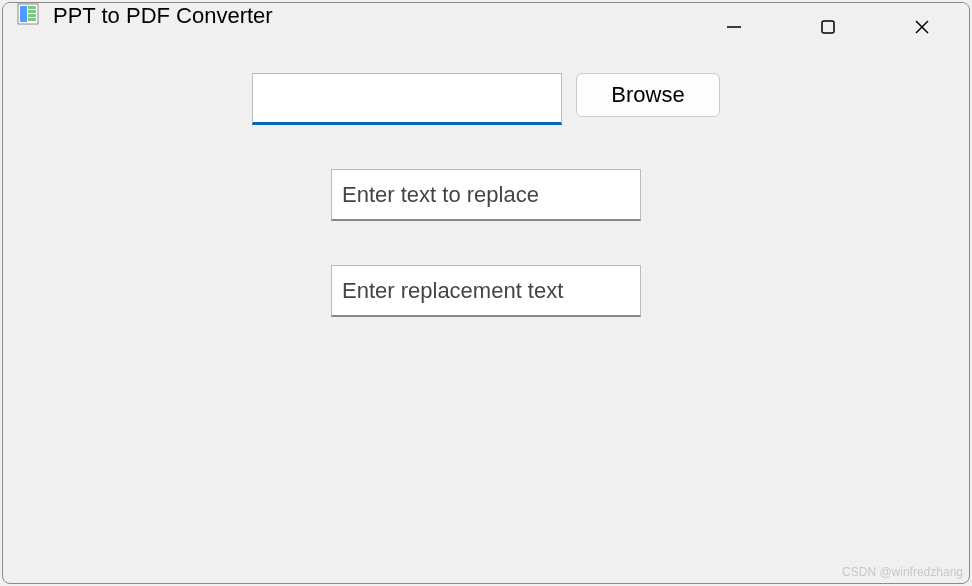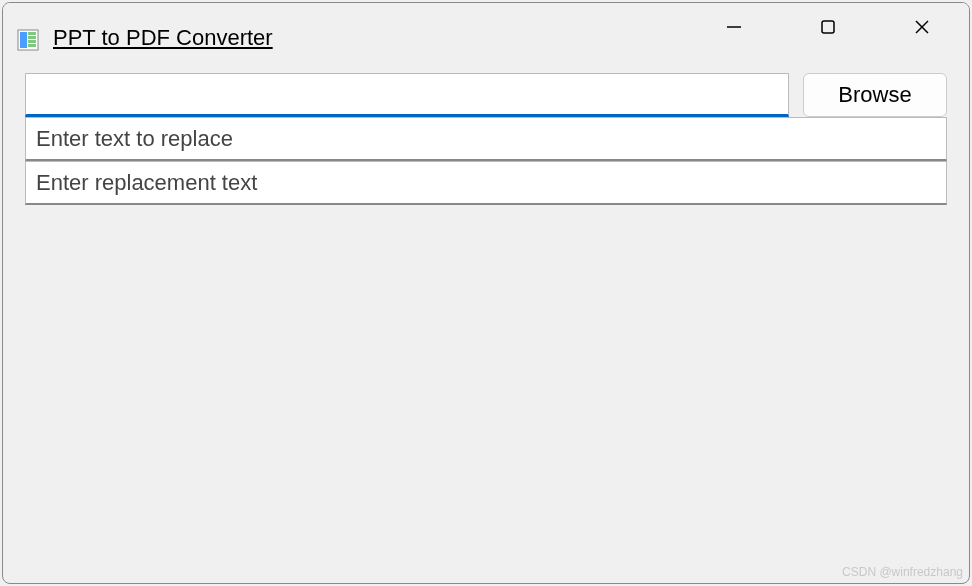--- a/index.html
+++ b/index.html
@@ -25,24 +25,23 @@
       border-radius: 8px;
       display: flex;
       flex-direction: column;
       overflow: hidden;
       position: relative;
     }
     
     .titlebar {
       height: 48px;
       display: flex;
-      align-items: flex-end;
+      align-items: flex-start;
       padding-left: 14px;
       background: #f0f0f0;
-      text-decoration: underline;
     }
     
     .app-icon {
       width: 22px;
       height: 22px;
       margin-right: 14px;
       display: inline-block;
     }
     
     .title-text {
@@ -64,31 +63,33 @@
       align-items: center;
       justify-content: center;
       cursor: pointer;
     }
     
     .content {
       flex: 1;
       padding: 22px;
       display: flex;
       flex-direction: column;
+      gap: 44px;
+      align-items: center;
     }
     
     .row {
       display: flex;
       gap: 14px;
       align-items: stretch;
     }
     
     .text-input {
       flex: 1;
-      height: 44px;
+      height: 52px;
       border: 1px solid #bbb;
       border-bottom: 2px solid #888;
       background: #fff;
       font-size: 22px;
       padding: 8px 10px;
       font-family: inherit;
       outline: none;
     }
     
     .text-input.focused {

